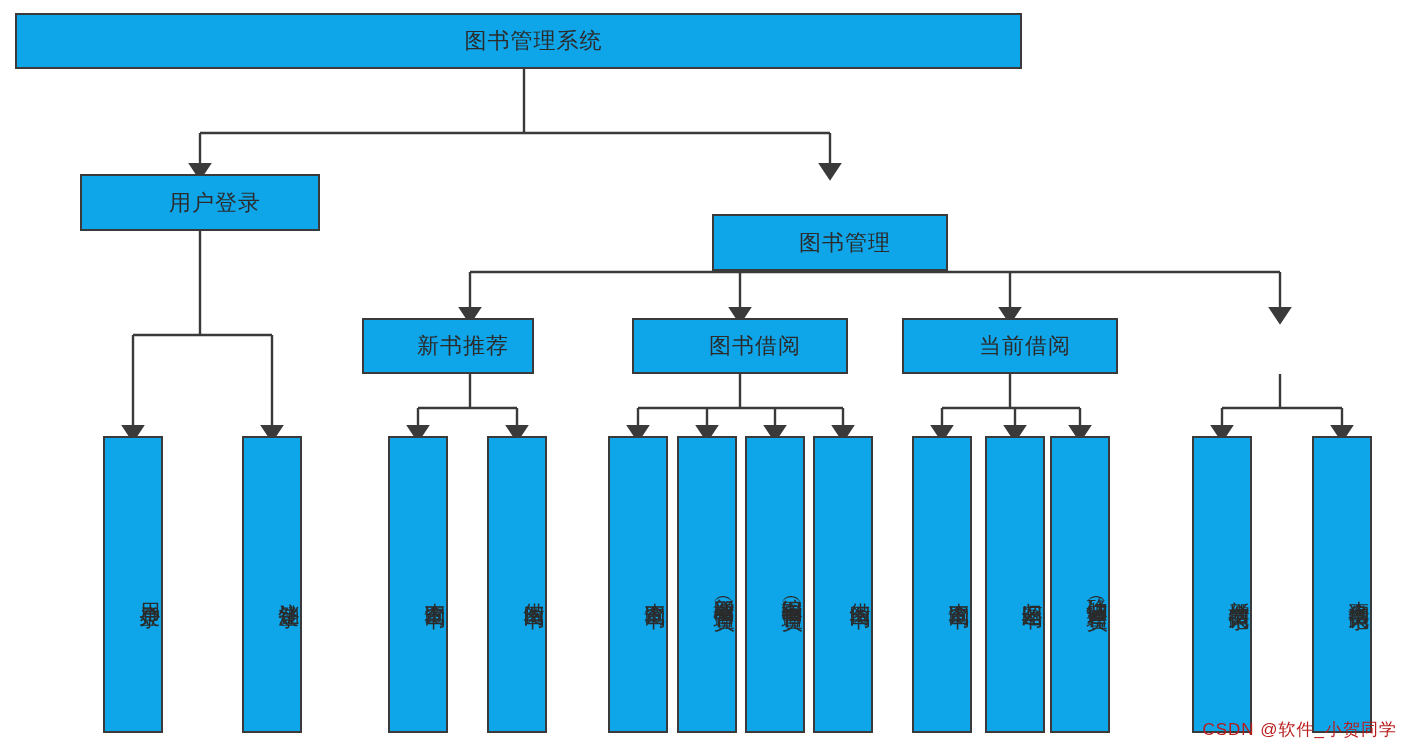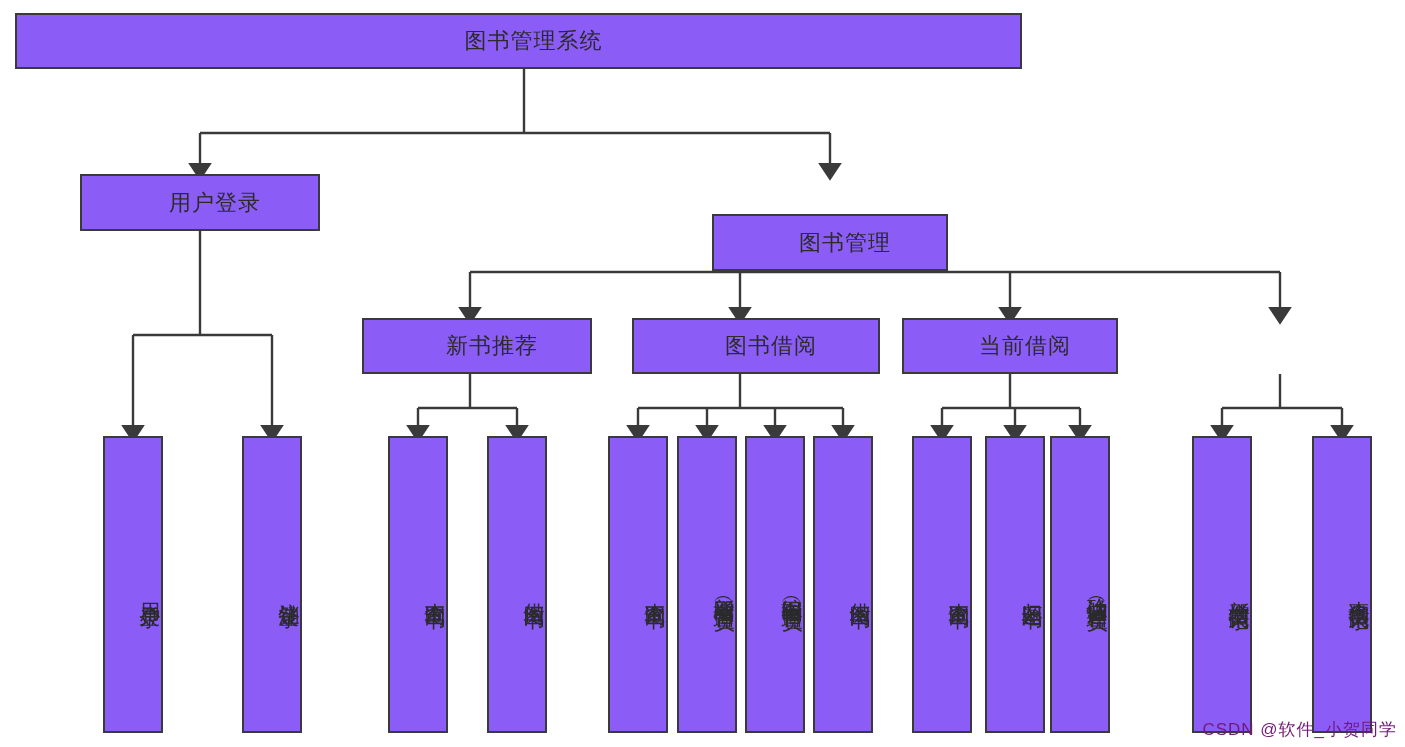--- a/index.html
+++ b/index.html
@@ -9,21 +9,21 @@
     font-family:"Liberation Sans","DejaVu Sans",sans-serif;
     overflow:hidden;
     position:relative;
   }
   #diagram{
     position:absolute;left:0;top:0;width:1405px;height:747px;
   }
   .node{
     position:absolute;
     box-sizing:border-box;
-    background:#8b5cf6;
+    background:#0ea5e9;
     border:2px solid #3a3a3a;
     display:flex;
     align-items:center;
     justify-content:center;
     color:#2b2b2b;
     padding-left:30px;
   }
   .node.horizontal{
     font-size:22px;
     letter-spacing:1px;
@@ -44,21 +44,21 @@
     white-space:nowrap;
   }
   svg.links{
     position:absolute;left:0;top:0;width:1405px;height:747px;
     pointer-events:none;
   }
   .watermark{
     position:absolute;
     right:8px;bottom:6px;
     font-size:17px;
-    color:#701a75;
+    color:#b91c1c;
     letter-spacing:1px;
     white-space:nowrap;
   }
 </style>
 </head>
 <body>
 
 <div id="diagram">
 
   <svg class="links" viewBox="0 0 1405 747">
@@ -118,24 +118,24 @@
     <span>图书管理系统</span>
   </div>
 
   <div class="node horizontal" style="left:80px;top:174px;width:240px;height:57px;">
     <span>用户登录</span>
   </div>
   <div class="node horizontal" style="left:712px;top:174px;width:236px;height:57px;margin-top:40px;">
     <span>图书管理</span>
   </div>
 
-  <div class="node horizontal" style="left:362px;top:318px;width:230px;height:56px;">
+  <div class="node horizontal" style="left:362px;top:318px;width:172px;height:56px;">
     <span>新书推荐</span>
   </div>
-  <div class="node horizontal" style="left:632px;top:318px;width:248px;height:56px;">
+  <div class="node horizontal" style="left:632px;top:318px;width:216px;height:56px;">
     <span>图书借阅</span>
   </div>
   <div class="node horizontal" style="left:902px;top:318px;width:216px;height:56px;">
     <span>当前借阅</span>
   </div>
 
   <div class="node vertical" style="left:103px;top:436px;width:60px;height:297px;">
     <span class="vlabel">用户登录</span>
   </div>
   <div class="node vertical" style="left:242px;top:436px;width:60px;height:297px;">

